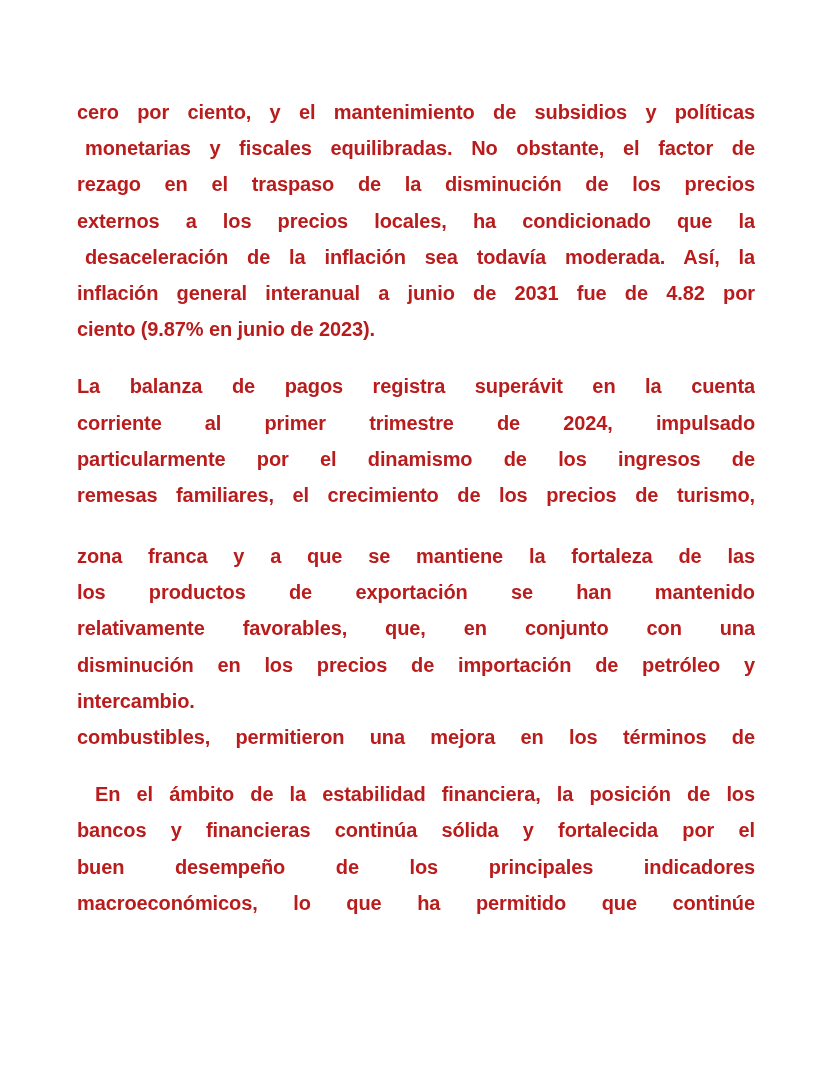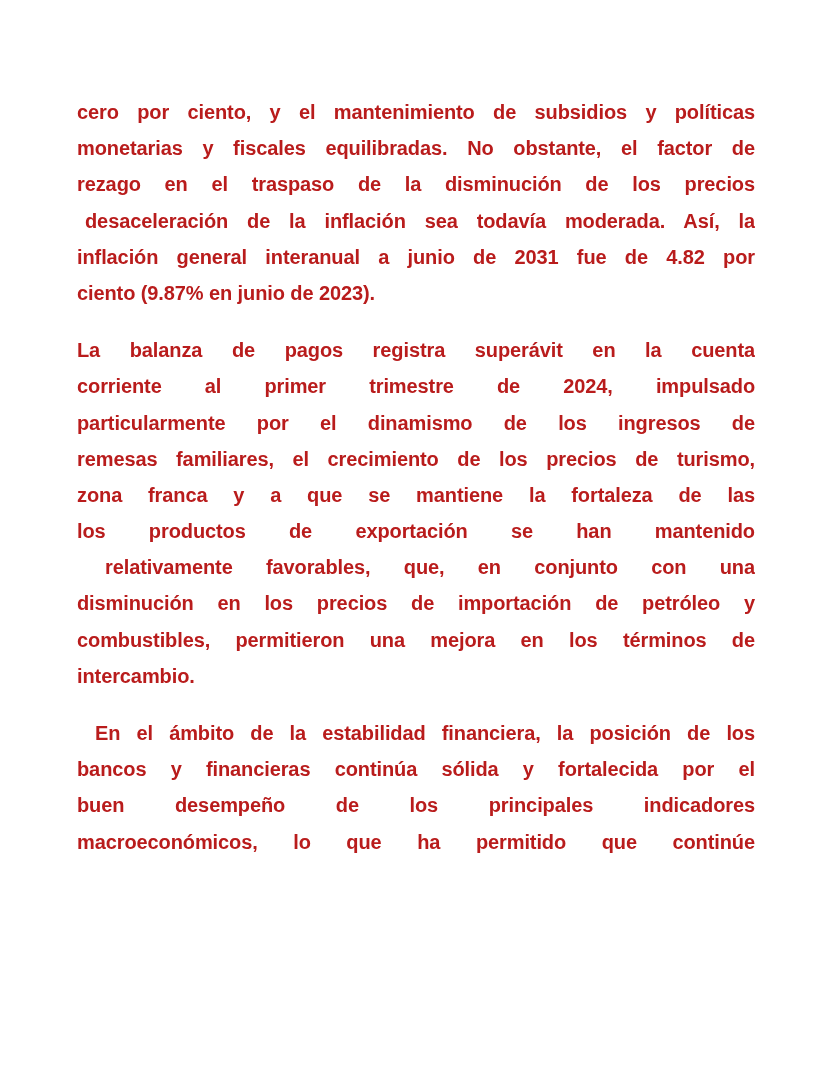--- a/index.html
+++ b/index.html
@@ -41,38 +41,39 @@
     .line.last {
       text-align-last: left;
     }
   </style>
 </head>
 <body>
 
 <div class="page">
   <p class="para">
     <span class="line" style="white-space: normal; text-align-last: justify; overflow: hidden;">cero por ciento, y el mantenimiento de subsidios y políticas</span>
-    <span class="line" style="white-space: normal; text-align-last: justify; overflow: hidden;">monetarias y fiscales equilibradas. No obstante, el factor de</span>
+    <span class="line" style="white-space: normal; text-align-last: justify; overflow: hidden; margin-left: 8px;">monetarias y fiscales equilibradas. No obstante, el factor de</span>
     <span class="line" style="white-space: normal; text-align-last: justify; overflow: hidden;">rezago en el traspaso de la disminución de los precios</span>
+    <span class="line" style="white-space: normal; text-align-last: justify; overflow: hidden;">externos a los precios locales, ha condicionado que la</span>
     <span class="line" style="white-space: normal; text-align-last: justify; overflow: hidden; margin-left: 8px;">desaceleración de la inflación sea todavía moderada. Así, la</span>
     <span class="line" style="white-space: normal; text-align-last: justify; overflow: hidden;">inflación general interanual a junio de 2031 fue de 4.82 por</span>
     <span class="line last">ciento (9.87% en junio de 2023).</span>
   </p>
 
   <p class="para">
     <span class="line" style="white-space: normal; text-align-last: justify; overflow: hidden;">La balanza de pagos registra superávit en la cuenta</span>
     <span class="line" style="white-space: normal; text-align-last: justify; overflow: hidden;">corriente al primer trimestre de 2024, impulsado</span>
     <span class="line" style="white-space: normal; text-align-last: justify; overflow: hidden;">particularmente por el dinamismo de los ingresos de</span>
     <span class="line" style="white-space: normal; text-align-last: justify; overflow: hidden;">remesas familiares, el crecimiento de los precios de turismo,</span>
-    <span class="line" style="white-space: normal; text-align-last: justify; overflow: hidden;">zona franca y a que se mantiene la fortaleza de las</span>
+    <span class="line" style="white-space: normal; text-align-last: justify; overflow: hidden; margin-top: 25px;">zona franca y a que se mantiene la fortaleza de las</span>
     <span class="line" style="white-space: normal; text-align-last: justify; overflow: hidden;">los productos de exportación se han mantenido</span>
-    <span class="line" style="white-space: normal; text-align-last: justify; overflow: hidden; margin-left: 28px;">relativamente favorables, que, en conjunto con una</span>
+    <span class="line" style="white-space: normal; text-align-last: justify; overflow: hidden;">relativamente favorables, que, en conjunto con una</span>
     <span class="line" style="white-space: normal; text-align-last: justify; overflow: hidden;">disminución en los precios de importación de petróleo y</span>
+    <span class="line last">intercambio.</span>
     <span class="line" style="white-space: normal; text-align-last: justify; overflow: hidden;">combustibles, permitieron una mejora en los términos de</span>
-    <span class="line last">intercambio.</span>
   </p>
 
   <p class="para">
     <span class="line" style="white-space: normal; text-align-last: justify; overflow: hidden; margin-left: 18px;">En el ámbito de la estabilidad financiera, la posición de los</span>
     <span class="line" style="white-space: normal; text-align-last: justify; overflow: hidden;">bancos y financieras continúa sólida y fortalecida por el</span>
     <span class="line" style="white-space: normal; text-align-last: justify; overflow: hidden;">buen desempeño de los principales indicadores</span>
     <span class="line" style="white-space: normal; text-align-last: justify; overflow: hidden;">macroeconómicos, lo que ha permitido que continúe</span>
   </p>
 </div>
 

